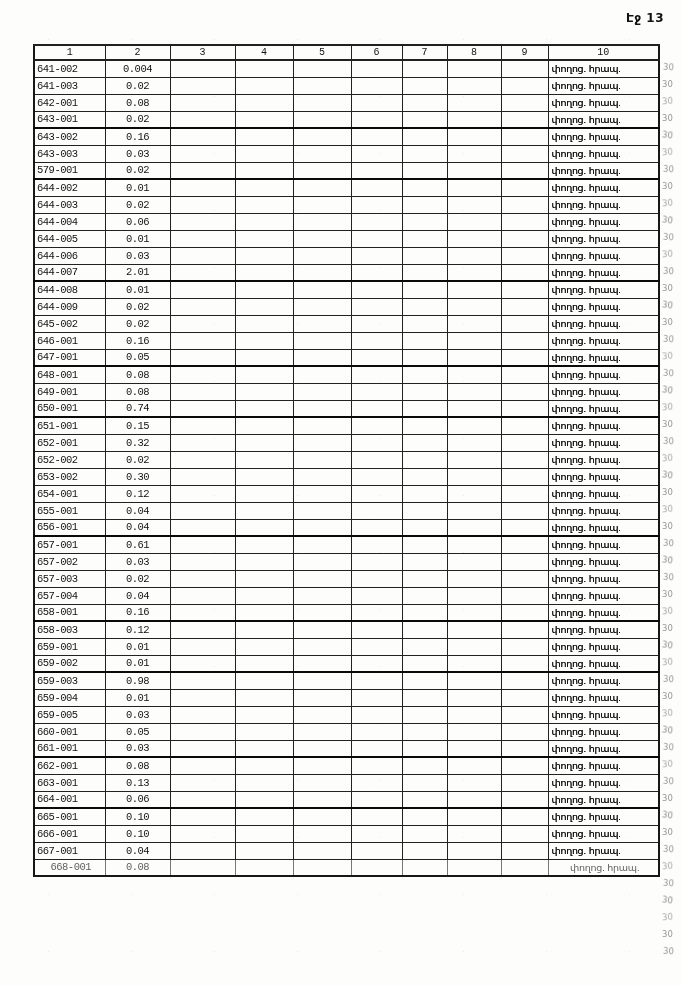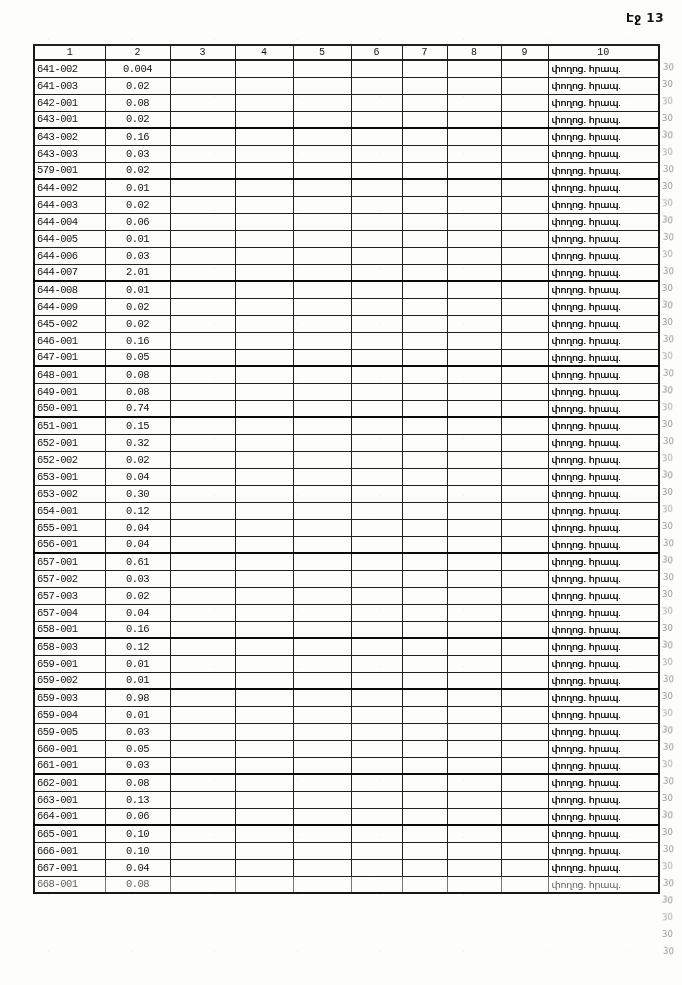--- a/index.html
+++ b/index.html
@@ -71,20 +71,21 @@
     font-size:9.5px;letter-spacing:-0.3px;
     padding-left:3px;vertical-align:middle;
     text-shadow:0 0 .4px #222;
   }
   tr.hb td{border-bottom-width:2px;border-bottom-color:#0d0d0d;}
   tr.faded td{
     color:#5f5f5f;
     border-color:#787878;
     border-bottom-style:dashed;
     filter:blur(.35px);
+    text-align:center;
   }
   tr.faded td.note{text-shadow:none;}
   .mark{
     position:absolute;
     font-family:"DejaVu Sans",sans-serif;
     font-size:8.5px;color:#2f2f2f;
     opacity:.5;filter:blur(.45px);
     letter-spacing:0;
   }
   .mark:nth-child(odd){transform:rotate(4deg) translateX(1px);}
@@ -397,32 +398,20 @@
           <td></td>
           <td></td>
           <td></td>
           <td></td>
           <td></td>
           <td class="note">փողոց. հրապ.</td>
         </tr>
         <tr>
           <td class="code">652-002</td>
           <td class="value">0.02</td>
-          <td></td>
-          <td></td>
-          <td></td>
-          <td></td>
-          <td></td>
-          <td></td>
-          <td></td>
-          <td class="note">փողոց. հրապ.</td>
-        </tr>
-        <tr>
-          <td class="code">653-001</td>
-          <td class="value">0.04</td>
           <td></td>
           <td></td>
           <td></td>
           <td></td>
           <td></td>
           <td></td>
           <td></td>
           <td class="note">փողոց. հրապ.</td>
         </tr>
         <tr>

